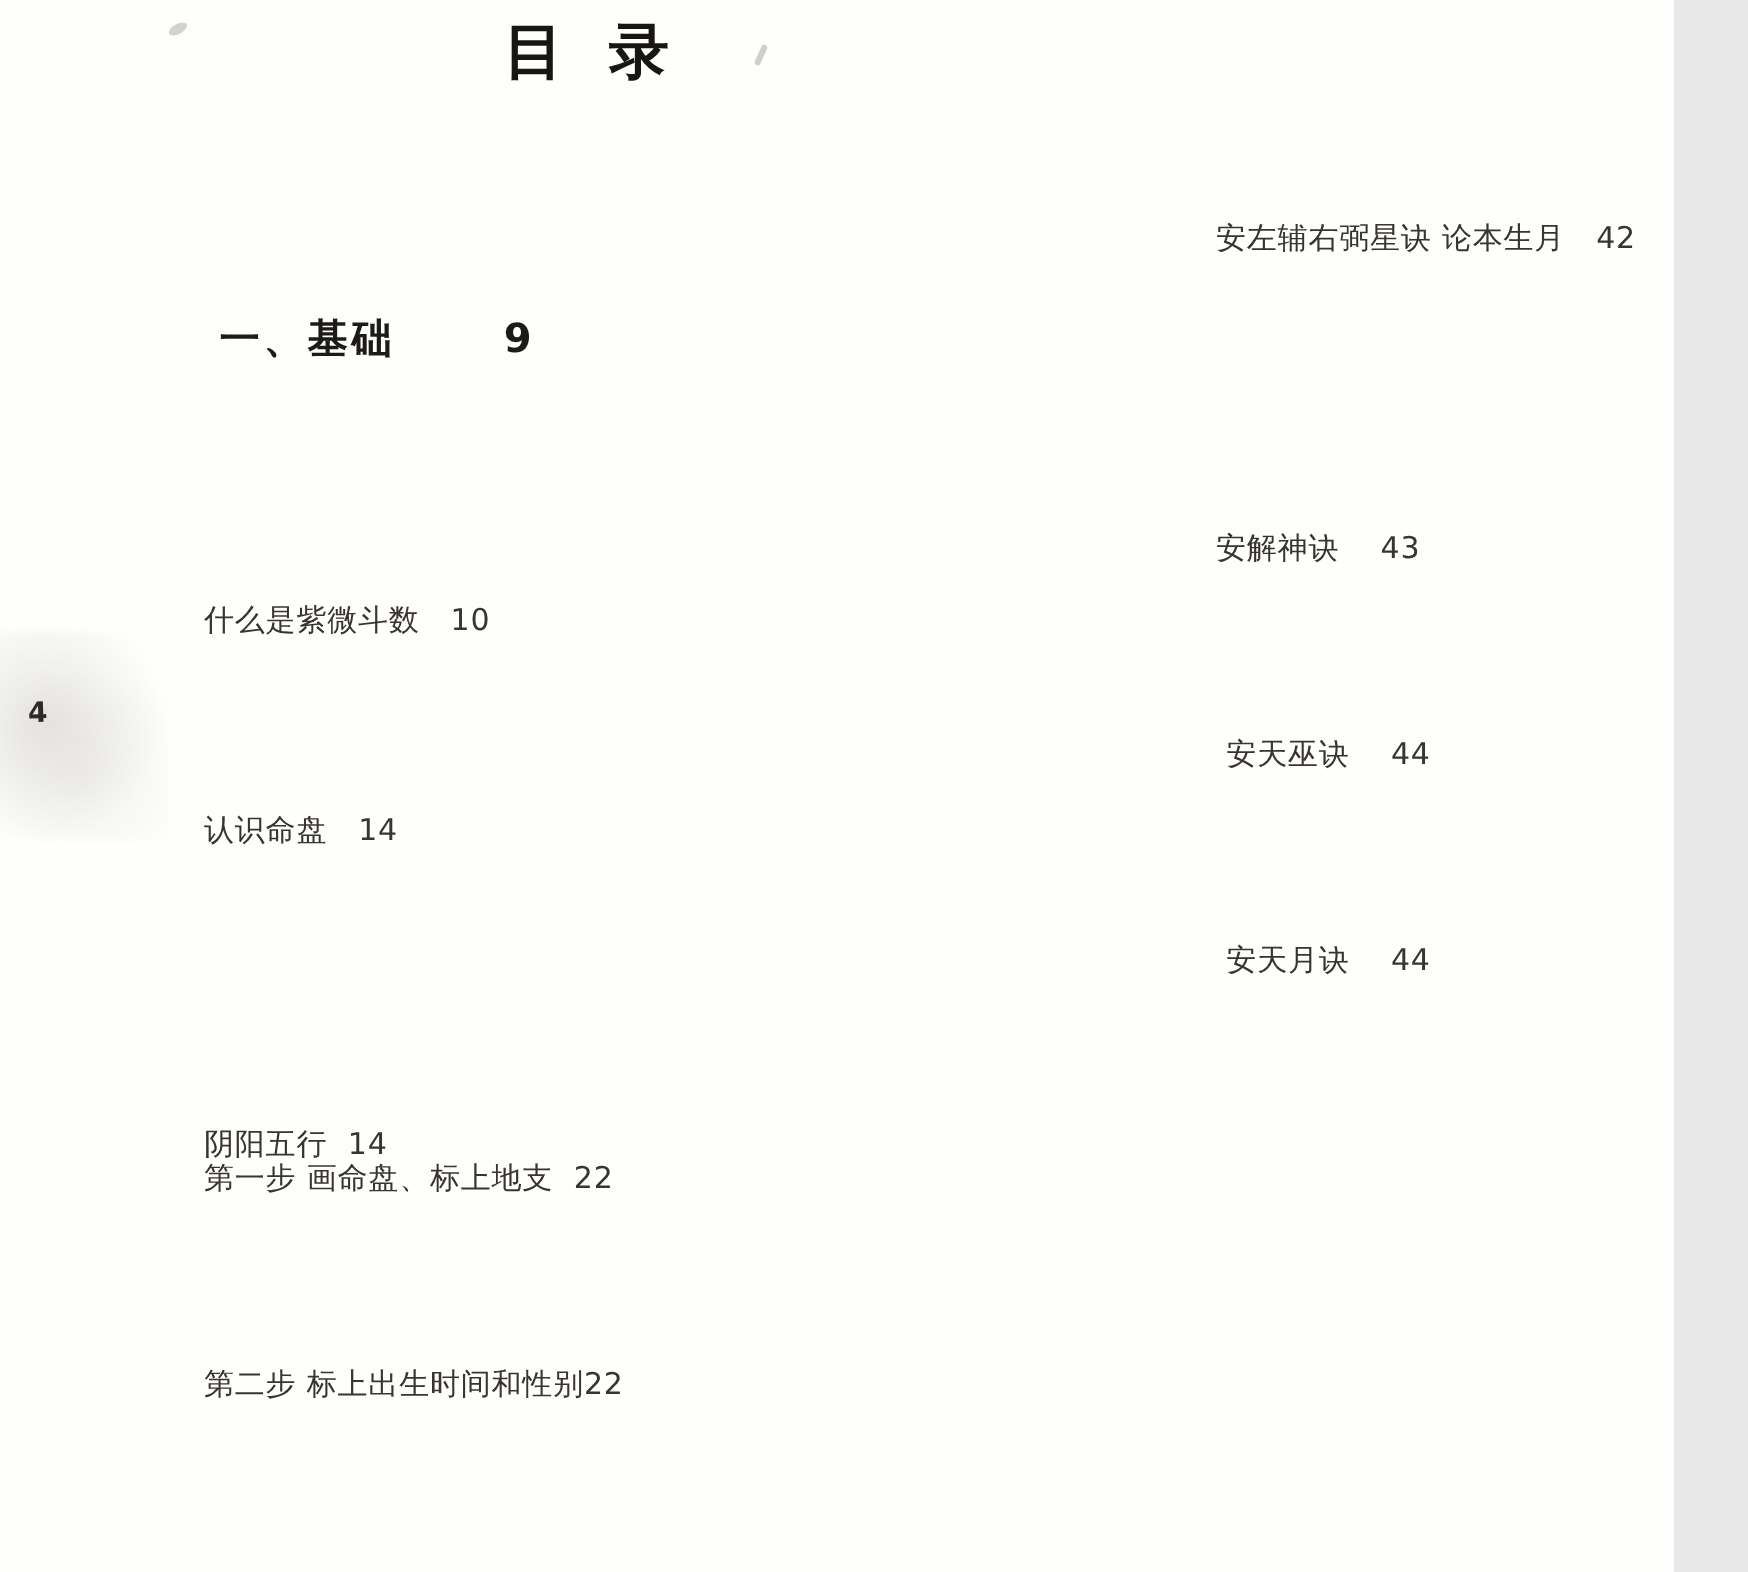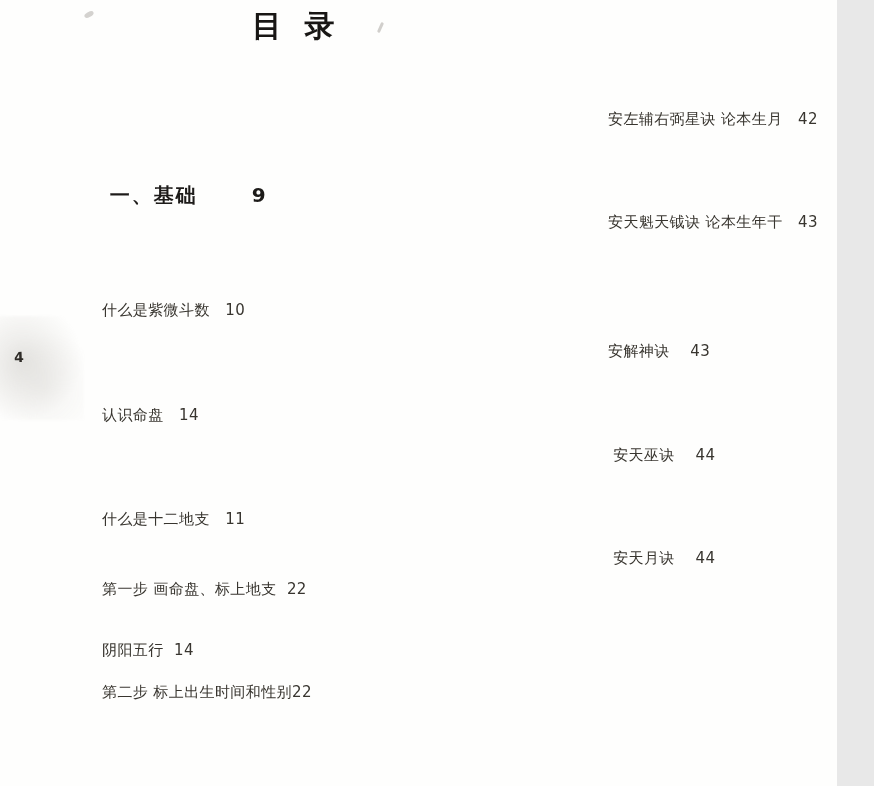--- a/index.html
+++ b/index.html
@@ -14,21 +14,21 @@
   .title{
     position:absolute;left:252px;top:6px;
     font-size:30px;font-weight:bold;color:#181614;
     letter-spacing:6px;white-space:pre;
   }
   .sec-heading{
     position:absolute;
     font-size:20px;font-weight:bold;color:#1d1b19;
     letter-spacing:2px;white-space:pre;
   }
-  #sec1h{left:74px;top:158px;}
+  #sec1h{left:74px;top:132px;}
   #sec2h{left:74px;top:425px;}
   .hpage{margin-left:54px;letter-spacing:0;}
   .toc-list{
     position:absolute;
     font-size:15px;
     white-space:pre;
     color:#38352f;
     letter-spacing:0.4px;
   }
   #sec1list{left:102px;top:192px;line-height:26.2px;}
@@ -74,21 +74,20 @@
     <span>一、基础</span><span class="hpage">9</span>
   </div>
 
   <div id="sec1list" class="toc-list">
     
   
       <div class="toc-entry">什么是紫微斗数   10</div>
     
       <div class="toc-entry">认识命盘   14</div>
     
-      <div class="toc-entry">什么是十二地支   11</div>
     
     
       <div class="toc-entry">阴阳五行  14</div>
     
       
     
       
     
       
     </div>
@@ -120,21 +119,20 @@
       
     
       
     </div>
 
   <div id="rightlist" class="toc-list">
     
   
       <div class="toc-entry">安左辅右弼星诀 论本生月   42</div>
     
-      <div class="toc-entry">安天魁天钺诀 论本生年干   43</div>
     
     
       <div class="toc-entry">安解神诀    43</div>
     
       <div class="toc-entry"> 安天巫诀    44</div>
     
       <div class="toc-entry"> 安天月诀    44</div>
     
     
       

